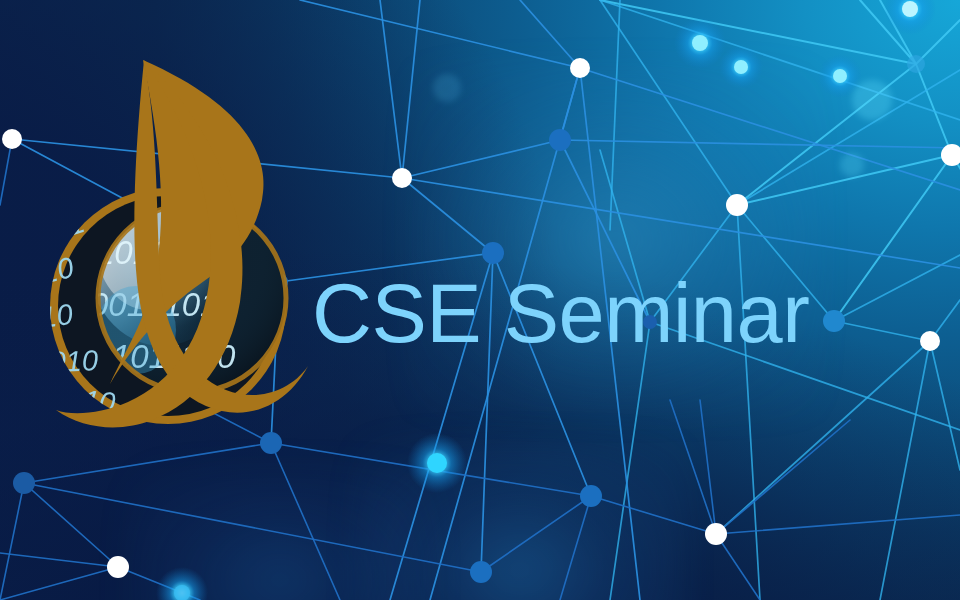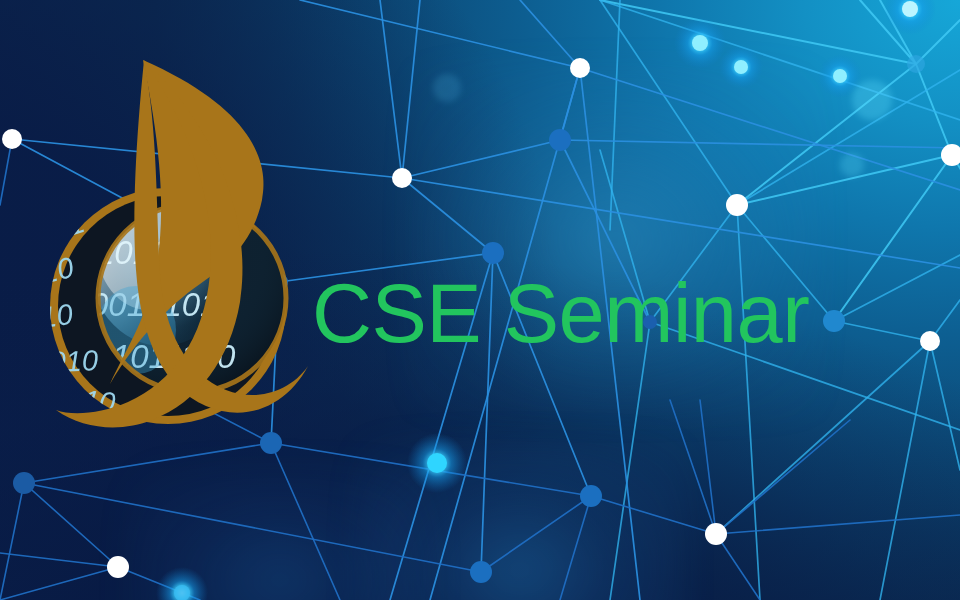--- a/index.html
+++ b/index.html
@@ -90,21 +90,21 @@
 
   
   .title {
     position: absolute;
     left: 312px;
     top: 272px;
     font-size: 83px;
     line-height: 1;
     font-weight: 400;
     letter-spacing: -0.5px;
-    color: #22c55e;
+    color: #7dd3fc;
     white-space: nowrap;
     user-select: none;
   }
 </style>
 </head>
 <body>
 
 <div id="stage">
 
   <div class="bg-base"></div>

